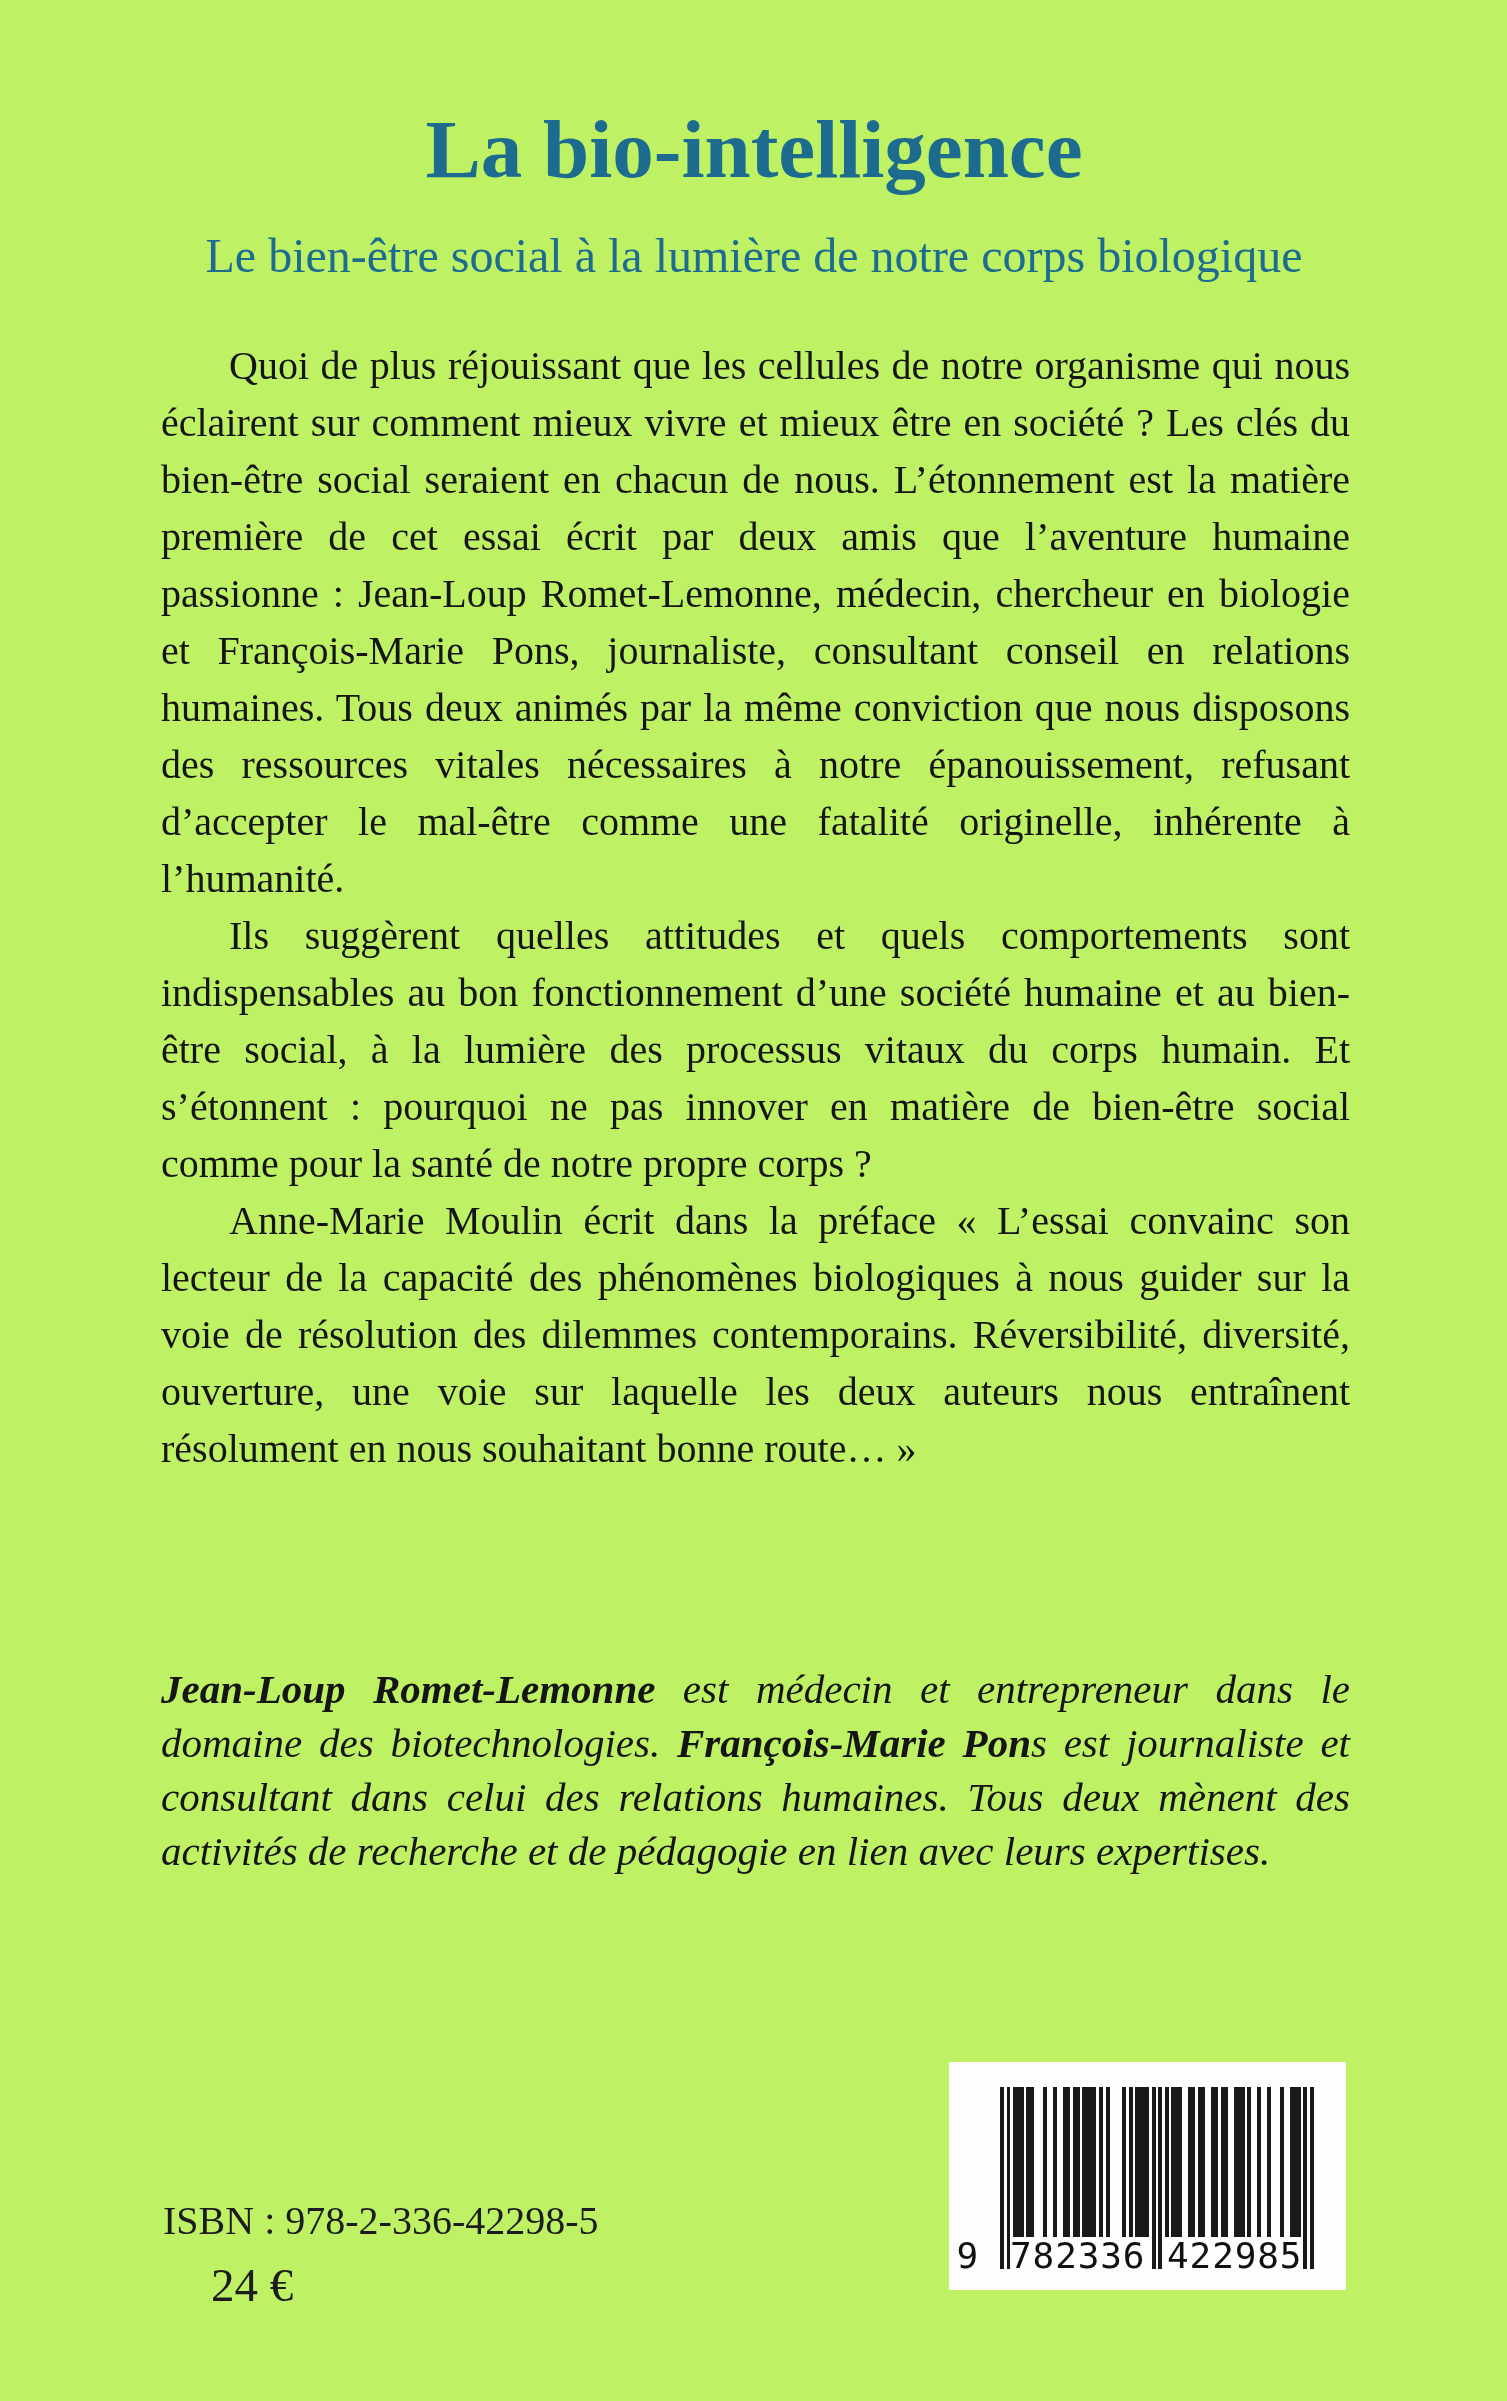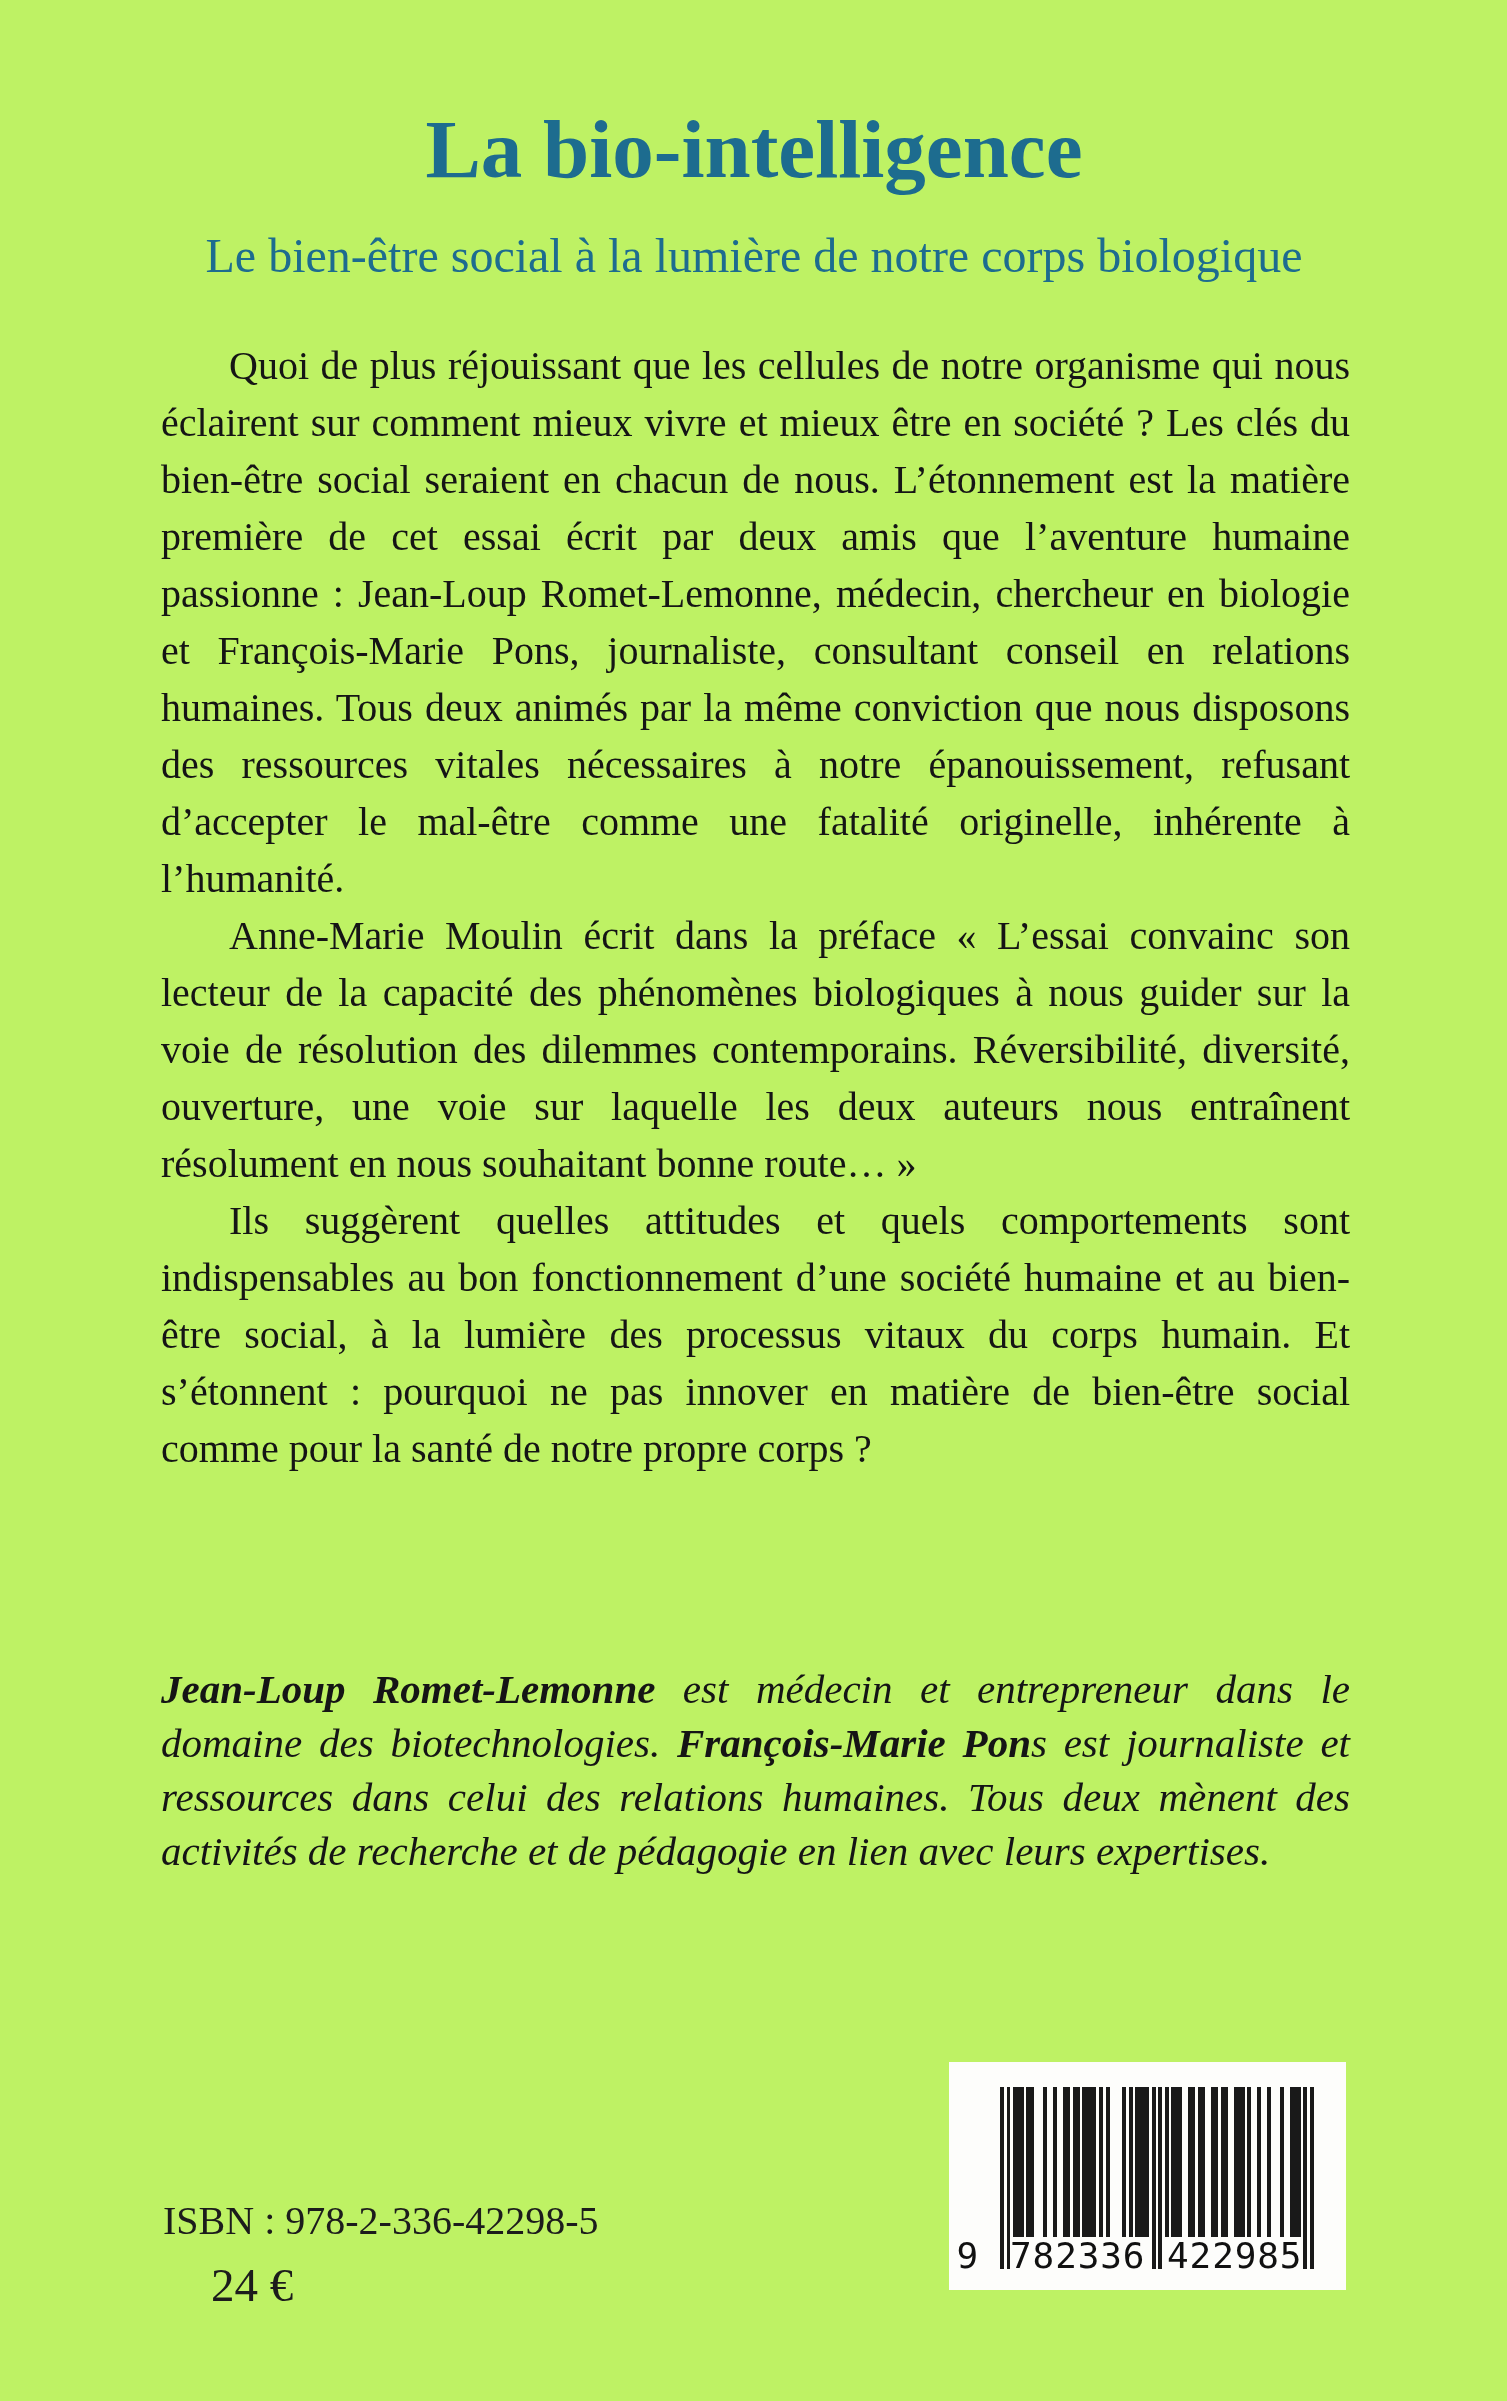--- a/index.html
+++ b/index.html
@@ -67,25 +67,25 @@
 <body>
 
 <div class="page">
 
   <h1 class="title">La bio-intelligence</h1>
 
   <h2 class="subtitle">Le bien-être social à la lumière de notre corps biologique</h2>
 
   <div class="body-text">
     <p>Quoi de plus réjouissant que les cellules de notre organisme qui nous éclairent sur comment mieux vivre et mieux être en société ? Les clés du bien-être social seraient en chacun de nous. L’étonnement est la matière première de cet essai écrit par deux amis que l’aventure humaine passionne : Jean-Loup Romet-Lemonne, médecin, chercheur en biologie et François-Marie Pons, journaliste, consultant conseil en relations humaines. Tous deux animés par la même conviction que nous disposons des ressources vitales nécessaires à notre épanouissement, refusant d’accepter le mal-être comme une fatalité originelle, inhérente à l’humanité.</p>
+    <p>Ils suggèrent quelles attitudes et quels comportements sont indispensables au bon fonctionnement d’une société humaine et au bien-être social, à la lumière des processus vitaux du corps humain. Et s’étonnent : pourquoi ne pas innover en matière de bien-être social comme pour la santé de notre propre corps ?</p>
     <p>Anne-Marie Moulin écrit dans la préface « L’essai convainc son lecteur de la capacité des phénomènes biologiques à nous guider sur la voie de résolution des dilemmes contemporains. Réversibilité, diversité, ouverture, une voie sur laquelle les deux auteurs nous entraînent résolument en nous souhaitant bonne route… »</p>
-    <p>Ils suggèrent quelles attitudes et quels comportements sont indispensables au bon fonctionnement d’une société humaine et au bien-être social, à la lumière des processus vitaux du corps humain. Et s’étonnent : pourquoi ne pas innover en matière de bien-être social comme pour la santé de notre propre corps ?</p>
   </div>
 
-  <div class="bio"><span class="b">Jean-Loup Romet-Lemonne</span><span> est médecin et entrepreneur dans le domaine des biotechnologies. </span><span class="b">François-Marie Pon</span><span>s est journaliste et ressources dans celui des relations humaines. Tous deux mènent des activités de recherche et de pédagogie en lien avec leurs expertises.</span></div>
+  <div class="bio"><span class="b">Jean-Loup Romet-Lemonne</span><span> est médecin et entrepreneur dans le domaine des biotechnologies. </span><span class="b">François-Marie Pon</span><span>s est journaliste et consultant dans celui des relations humaines. Tous deux mènent des activités de recherche et de pédagogie en lien avec leurs expertises.</span></div>
 
 
   <div class="isbn">ISBN : 978-2-336-42298-5</div>
 
   <div class="price">24 €</div>
 
   <div class="barcode-box">
     <div class="bars">
         <div class="bar guard" style="left: 0px; width: 3.5px;"></div>
         <div class="bar guard" style="left: 6.6px; width: 3.5px;"></div>

